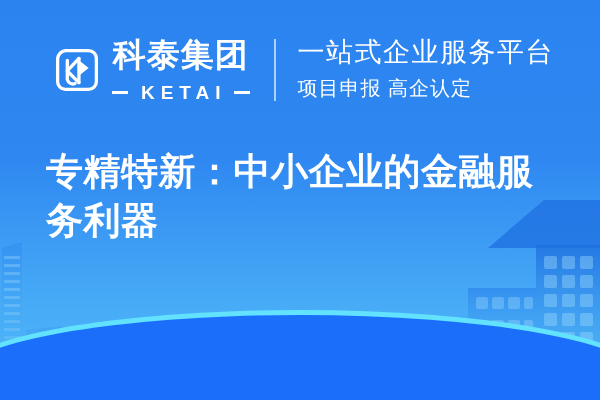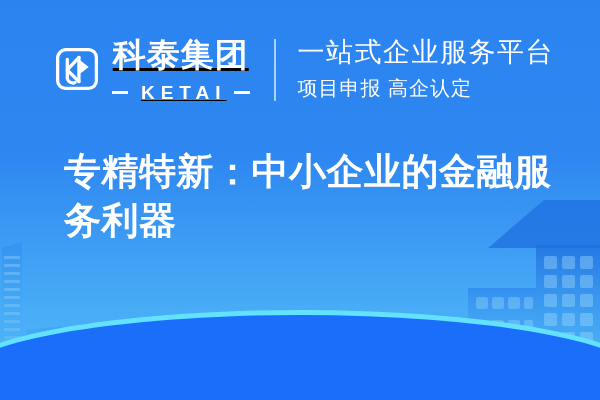--- a/index.html
+++ b/index.html
@@ -65,22 +65,22 @@
     left: 0;
     top: 28px;
     width: 600px;
     height: 84px;
     display: flex;
     align-items: center;
     justify-content: center;
   }
   .brand-block {
     display: flex;
+    align-items: center;
     gap: 4px;
-    text-decoration: underline;
   }
   .logo-mark {
     width: 62px;
     height: 62px;
     flex: none;
   }
   .brand-text {
     display: flex;
     flex-direction: column;
     align-items: center;
@@ -139,21 +139,21 @@
     font-size: 20px;
     color: #ffffff;
     letter-spacing: 1px;
     margin-top: 8px;
     white-space: nowrap;
   }
 
   
   .headline {
     position: absolute;
-    left: 64px;
+    left: 46px;
     top: 148px;
     width: 500px;
     font-size: 37px;
     font-weight: bold;
     color: #ffffff;
     line-height: 1.32;
     letter-spacing: 0.5px;
   }
 </style>
 </head>

